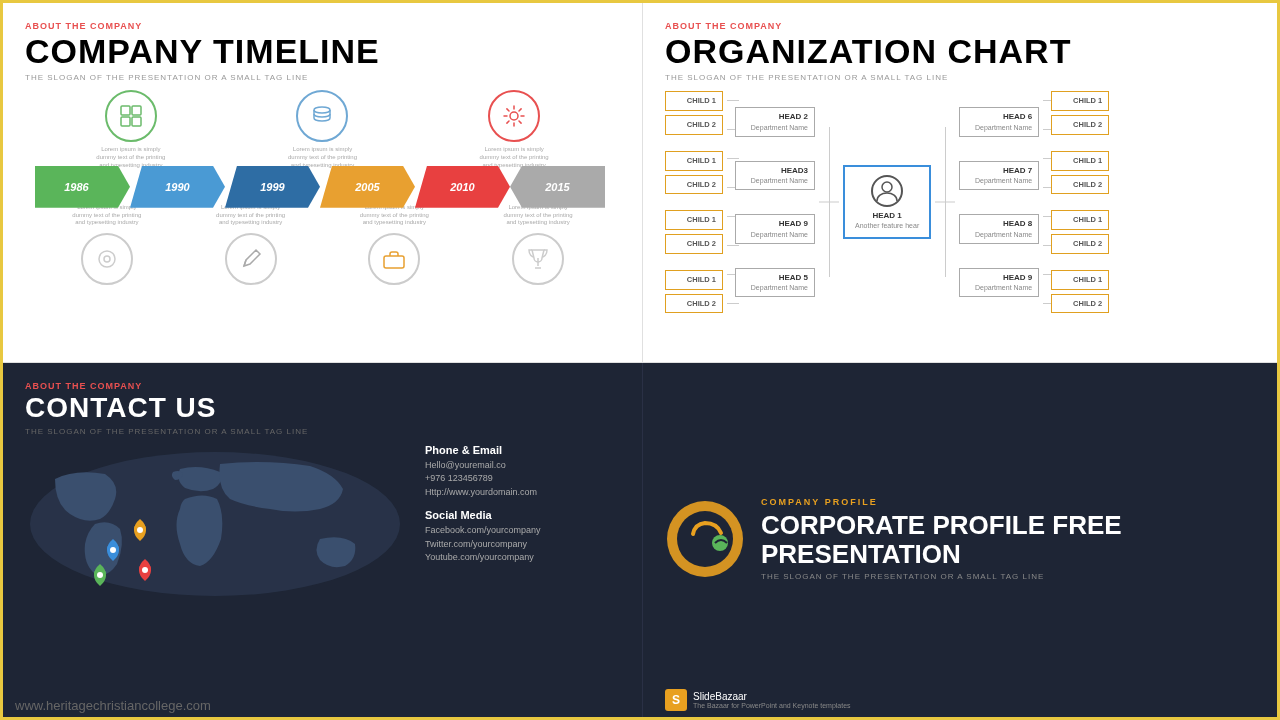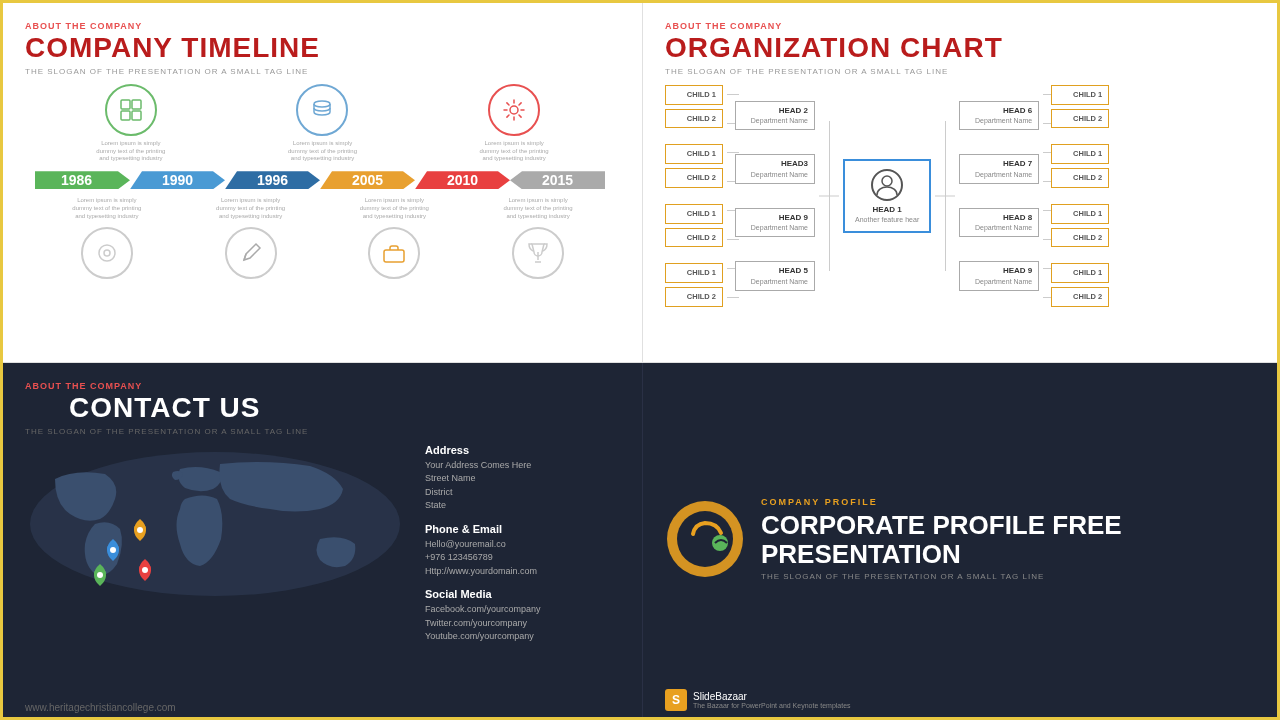--- a/index.html
+++ b/index.html
@@ -28,23 +28,23 @@
     }
     .about-label {
       font-size: 9px;
       color: #e85050;
       font-weight: bold;
       text-transform: uppercase;
       letter-spacing: 1px;
       margin-bottom: 2px;
     }
     .panel-title {
-      font-size: 28px;
+      font-size: 34px;
       font-weight: 900;
-      color: #b91c1c;
+      color: #000000;
       text-transform: uppercase;
       letter-spacing: 1px;
       line-height: 1.1;
     }
     .panel-tagline {
       font-size: 8px;
       color: #999;
       text-transform: uppercase;
       letter-spacing: 1px;
       margin-top: 3px;
@@ -85,28 +85,29 @@
       line-height: 1.3;
     }
     
     .timeline-bar {
       display: flex;
       align-items: center;
       height: 26px;
       margin: 2px 10px;
     }
     .tbar-segment {
-      height: 18px;
+      height: 42px;
       display: flex;
       align-items: center;
       justify-content: center;
       color: #fff;
       font-weight: bold;
-      font-size: 14px;
+      font-size: 11px;
       position: relative;
+      font-style: italic;
     }
     .tbar-green { background: #5ab55a; width: 95px; clip-path: polygon(0 0, calc(100% - 12px) 0, 100% 50%, calc(100% - 12px) 100%, 0 100%); padding-right: 12px; }
     .tbar-blue { background: #4a9ad4; width: 95px; clip-path: polygon(12px 0, calc(100% - 12px) 0, 100% 50%, calc(100% - 12px) 100%, 0 100%); padding: 0 12px; }
     .tbar-darkblue { background: #2e6da4; width: 95px; clip-path: polygon(12px 0, calc(100% - 12px) 0, 100% 50%, calc(100% - 12px) 100%, 0 100%); padding: 0 12px; }
     .tbar-orange { background: #e8a030; width: 95px; clip-path: polygon(12px 0, calc(100% - 12px) 0, 100% 50%, calc(100% - 12px) 100%, 0 100%); padding: 0 12px; }
     .tbar-red { background: #e84040; width: 95px; clip-path: polygon(12px 0, calc(100% - 12px) 0, 100% 50%, calc(100% - 12px) 100%, 0 100%); padding: 0 12px; }
     .tbar-gray { background: #aaa; width: 95px; clip-path: polygon(12px 0, 100% 0, 100% 100%, 0 100%, 12px 100%, 0 50%); padding: 0 12px; }
     
     .timeline-icons-bottom {
       display: flex;
@@ -192,21 +193,21 @@
     }
     
     .panel-contact {
       background: #1e2535;
       padding: 18px 22px 10px 22px;
       border-right: 1px solid #2a3045;
       position: relative;
       overflow: hidden;
     }
     .panel-contact .about-label { color: #e85050; }
-    .panel-contact .panel-title { color: #fff; font-size: 28px; margin-left: 44px; }
+    .panel-contact .panel-title { color: #fff; font-size: 28px; }
     .panel-contact .panel-tagline { color: #666; }
     .contact-content {
       display: flex;
       gap: 20px;
       margin-top: 8px;
     }
     .world-map {
       width: 380px;
       height: 160px;
       flex-shrink: 0;
@@ -226,22 +227,22 @@
       margin-bottom: 3px;
     }
     .contact-section-text {
       font-size: 9px;
       color: #aaa;
       line-height: 1.5;
     }
     .website-footer {
       position: absolute;
       bottom: 10px;
-      left: 22px;
-      font-size: 10px;
+      left: 12px;
+      font-size: 13px;
       color: #666;
     }
     
     .panel-corp {
       background: #1e2535;
       padding: 18px 22px 10px 22px;
       display: flex;
       flex-direction: column;
       justify-content: center;
       align-items: flex-start;
@@ -360,21 +361,21 @@
             <path d="M14 4v3M14 21v3M4 14h3M21 14h3M6.9 6.9l2.1 2.1M19 19l2.1 2.1M6.9 21.1l2.1-2.1M19 9l2.1-2.1" stroke="#e85050" stroke-width="1.5" stroke-linecap="round"></path>
           </svg>
         </div>
         <div class="timeline-icon-desc">Lorem ipsum is simply dummy text of the printing and typesetting industry</div>
       </div>
     </div>
 
     <div class="timeline-bar">
       <div class="tbar-segment tbar-green">1986</div>
       <div class="tbar-segment tbar-blue">1990</div>
-      <div class="tbar-segment tbar-darkblue">1996</div>
+      <div class="tbar-segment tbar-darkblue">1999</div>
       <div class="tbar-segment tbar-orange">2005</div>
       <div class="tbar-segment tbar-red">2010</div>
       <div class="tbar-segment tbar-gray">2015</div>
     </div>
 
     <div class="timeline-icons-bottom">
       <div class="timeline-icon-item">
         <div class="timeline-icon-desc">Lorem ipsum is simply dummy text of the printing and typesetting industry</div>
         <div style="height:6px"></div>
         <div class="timeline-icon-circle">
@@ -579,26 +580,20 @@
           <circle cx="75" cy="131" r="3" fill="#fff"></circle>
 
           <circle cx="120" cy="125" r="6" fill="#e84040"></circle>
           <path d="M120 115 Q126 120 126 126 Q126 132 120 137 Q114 132 114 126 Q114 120 120 115Z" fill="#e84040"></path>
           <circle cx="120" cy="126" r="3" fill="#fff"></circle>
         </svg>
       </div>
 
       <div class="contact-info">
         <div class="contact-section">
-          <div class="contact-section-title">Address</div>
-          <div class="contact-section-text">
-            Your Address Comes Here<br>Street Name<br>District<br>State
-          </div>
-        </div>
-        <div class="contact-section">
           <div class="contact-section-title">Phone &amp; Email</div>
           <div class="contact-section-text">
             Hello@youremail.co<br>+976 123456789<br>Http://www.yourdomain.com
           </div>
         </div>
         <div class="contact-section">
           <div class="contact-section-title">Social Media</div>
           <div class="contact-section-text">
             Facebook.com/yourcompany<br>Twitter.com/yourcompany<br>Youtube.com/yourcompany
           </div>

